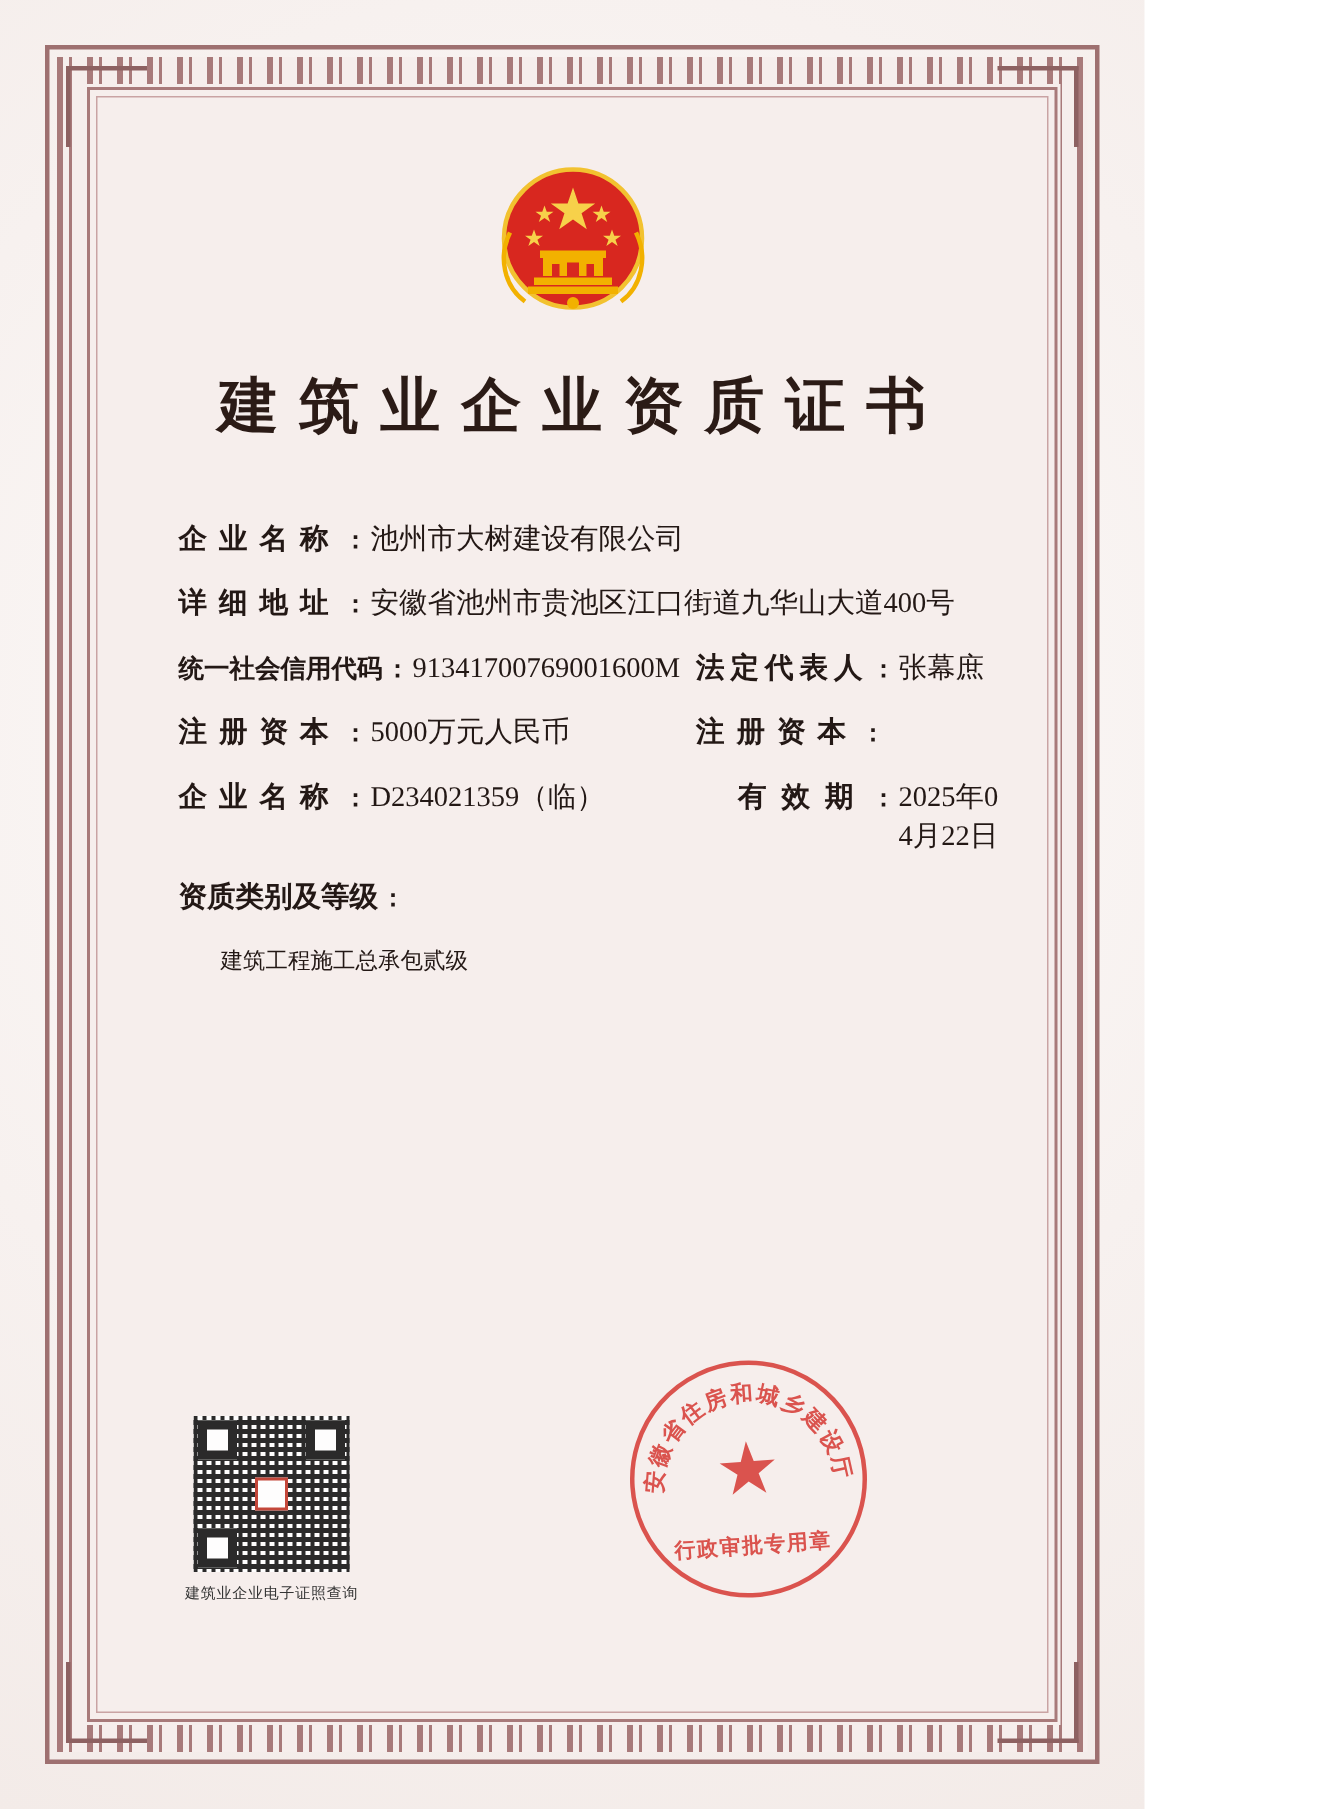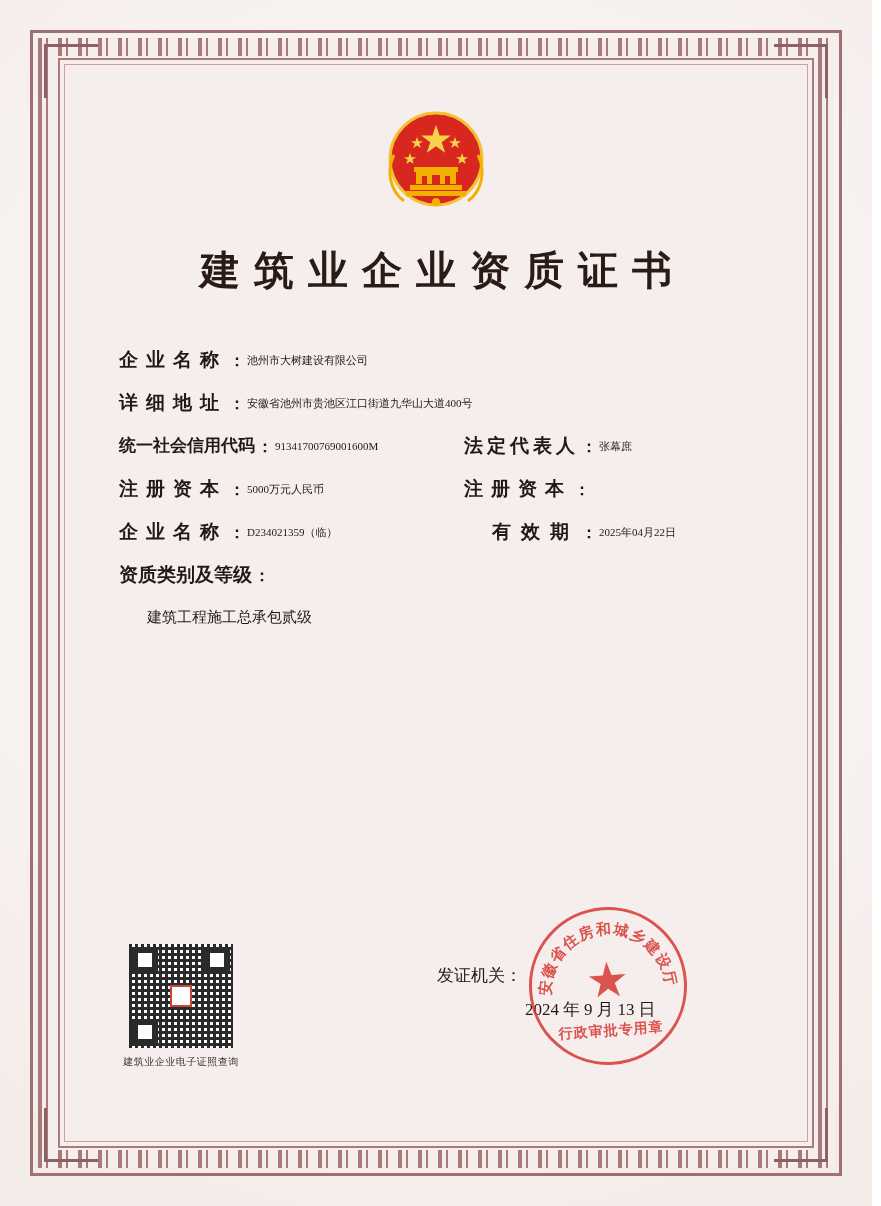--- a/index.html
+++ b/index.html
@@ -11,21 +11,21 @@
     width: 881px;
     height: 1206px;
     font-family: "Liberation Serif", "DejaVu Serif", serif;
     color: #231815;
     overflow: hidden;
   }
 
   
   .cert {
     position: relative;
-    width: 872px;
+    width: 763px;
     height: 1206px;
     background:
       radial-gradient(circle at 50% 40%, #fdfbfa 0%, #f7f1ef 60%, #f3ebe8 100%);
     box-sizing: border-box;
   }
 
   
   .cert-bg {
     position: absolute;
     left: 42px; top: 42px; right: 42px; bottom: 42px;
@@ -143,21 +143,21 @@
   .lbl.sp8 { letter-spacing: 8px; }
   .lbl.sp10 { letter-spacing: 10px; margin-left: 28px; }
   .lbl.tight { letter-spacing: 0px; font-size: 17px; }
   .colon {
     font-size: 16px;
     font-weight: bold;
     line-height: 28px;
     padding: 0 2px;
   }
   .val {
-    font-size: 11px;
+    font-size: 19px;
     line-height: 26px;
     color: #231815;
     word-break: break-all;
   }
   .val.narrow { max-width: 215px; }
 
   .qual-value {
     margin-top: 6px;
     margin-left: 28px;
     font-size: 15px;
@@ -404,26 +404,20 @@
     </div>
 
     <div class="qr-block">
       <div class="qr">
         <div class="qr-bl"></div>
         <div class="qr-logo"></div>
       </div>
       <div class="qr-caption">建筑业企业电子证照查询</div>
     </div>
 
-    <div class="issuer">
-      <div class="issuer-line">发证机关：</div>
-      <div class="date-line">
-        <span class="seg">2024</span><span class="seg">年</span><span class="seg">9</span><span class="seg">月</span><span class="seg">13</span><span class="seg">日</span>
-      </div>
-    </div>
 
     <div class="seal">
       <svg class="seal-arc" viewBox="0 0 152 152" aria-hidden="true">
         <defs>
           <path id="arcpath" d="M 18 82 A 58 58 0 0 1 134 82" fill="none"></path>
         </defs>
         <text text-anchor="middle">
           <textPath href="#arcpath" startOffset="50%">安徽省住房和城乡建设厅</textPath>
         </text>
       </svg>

